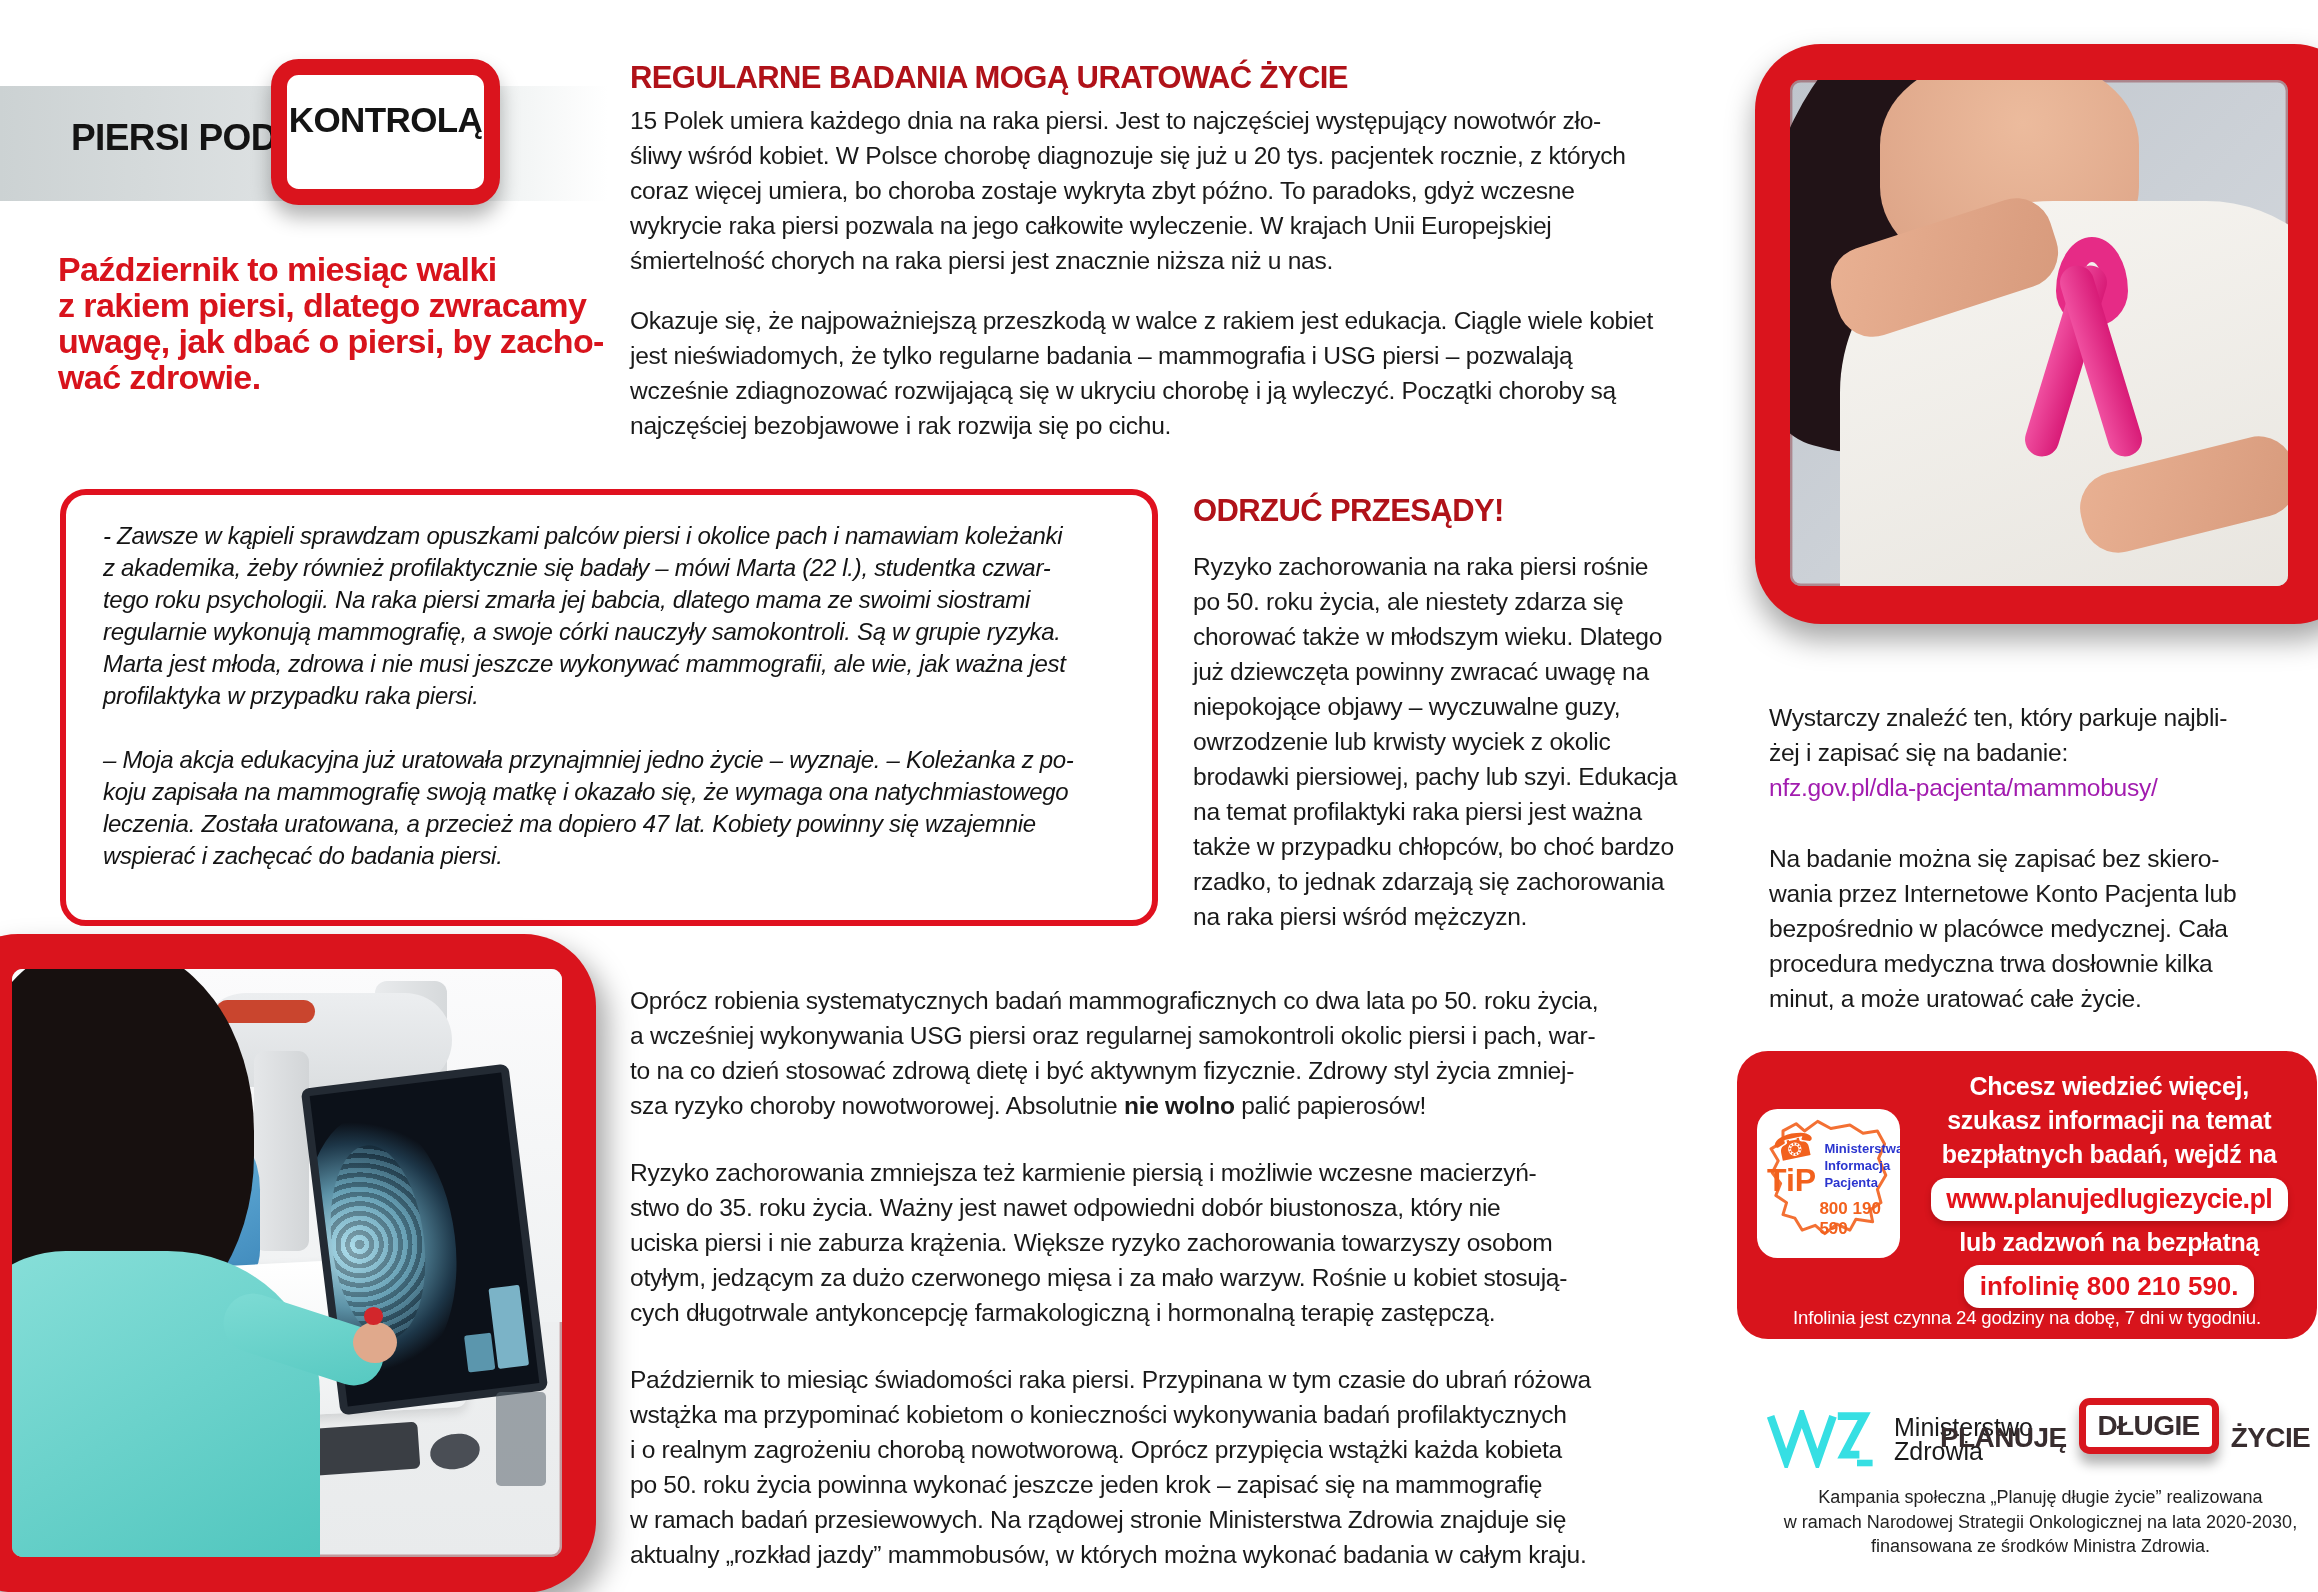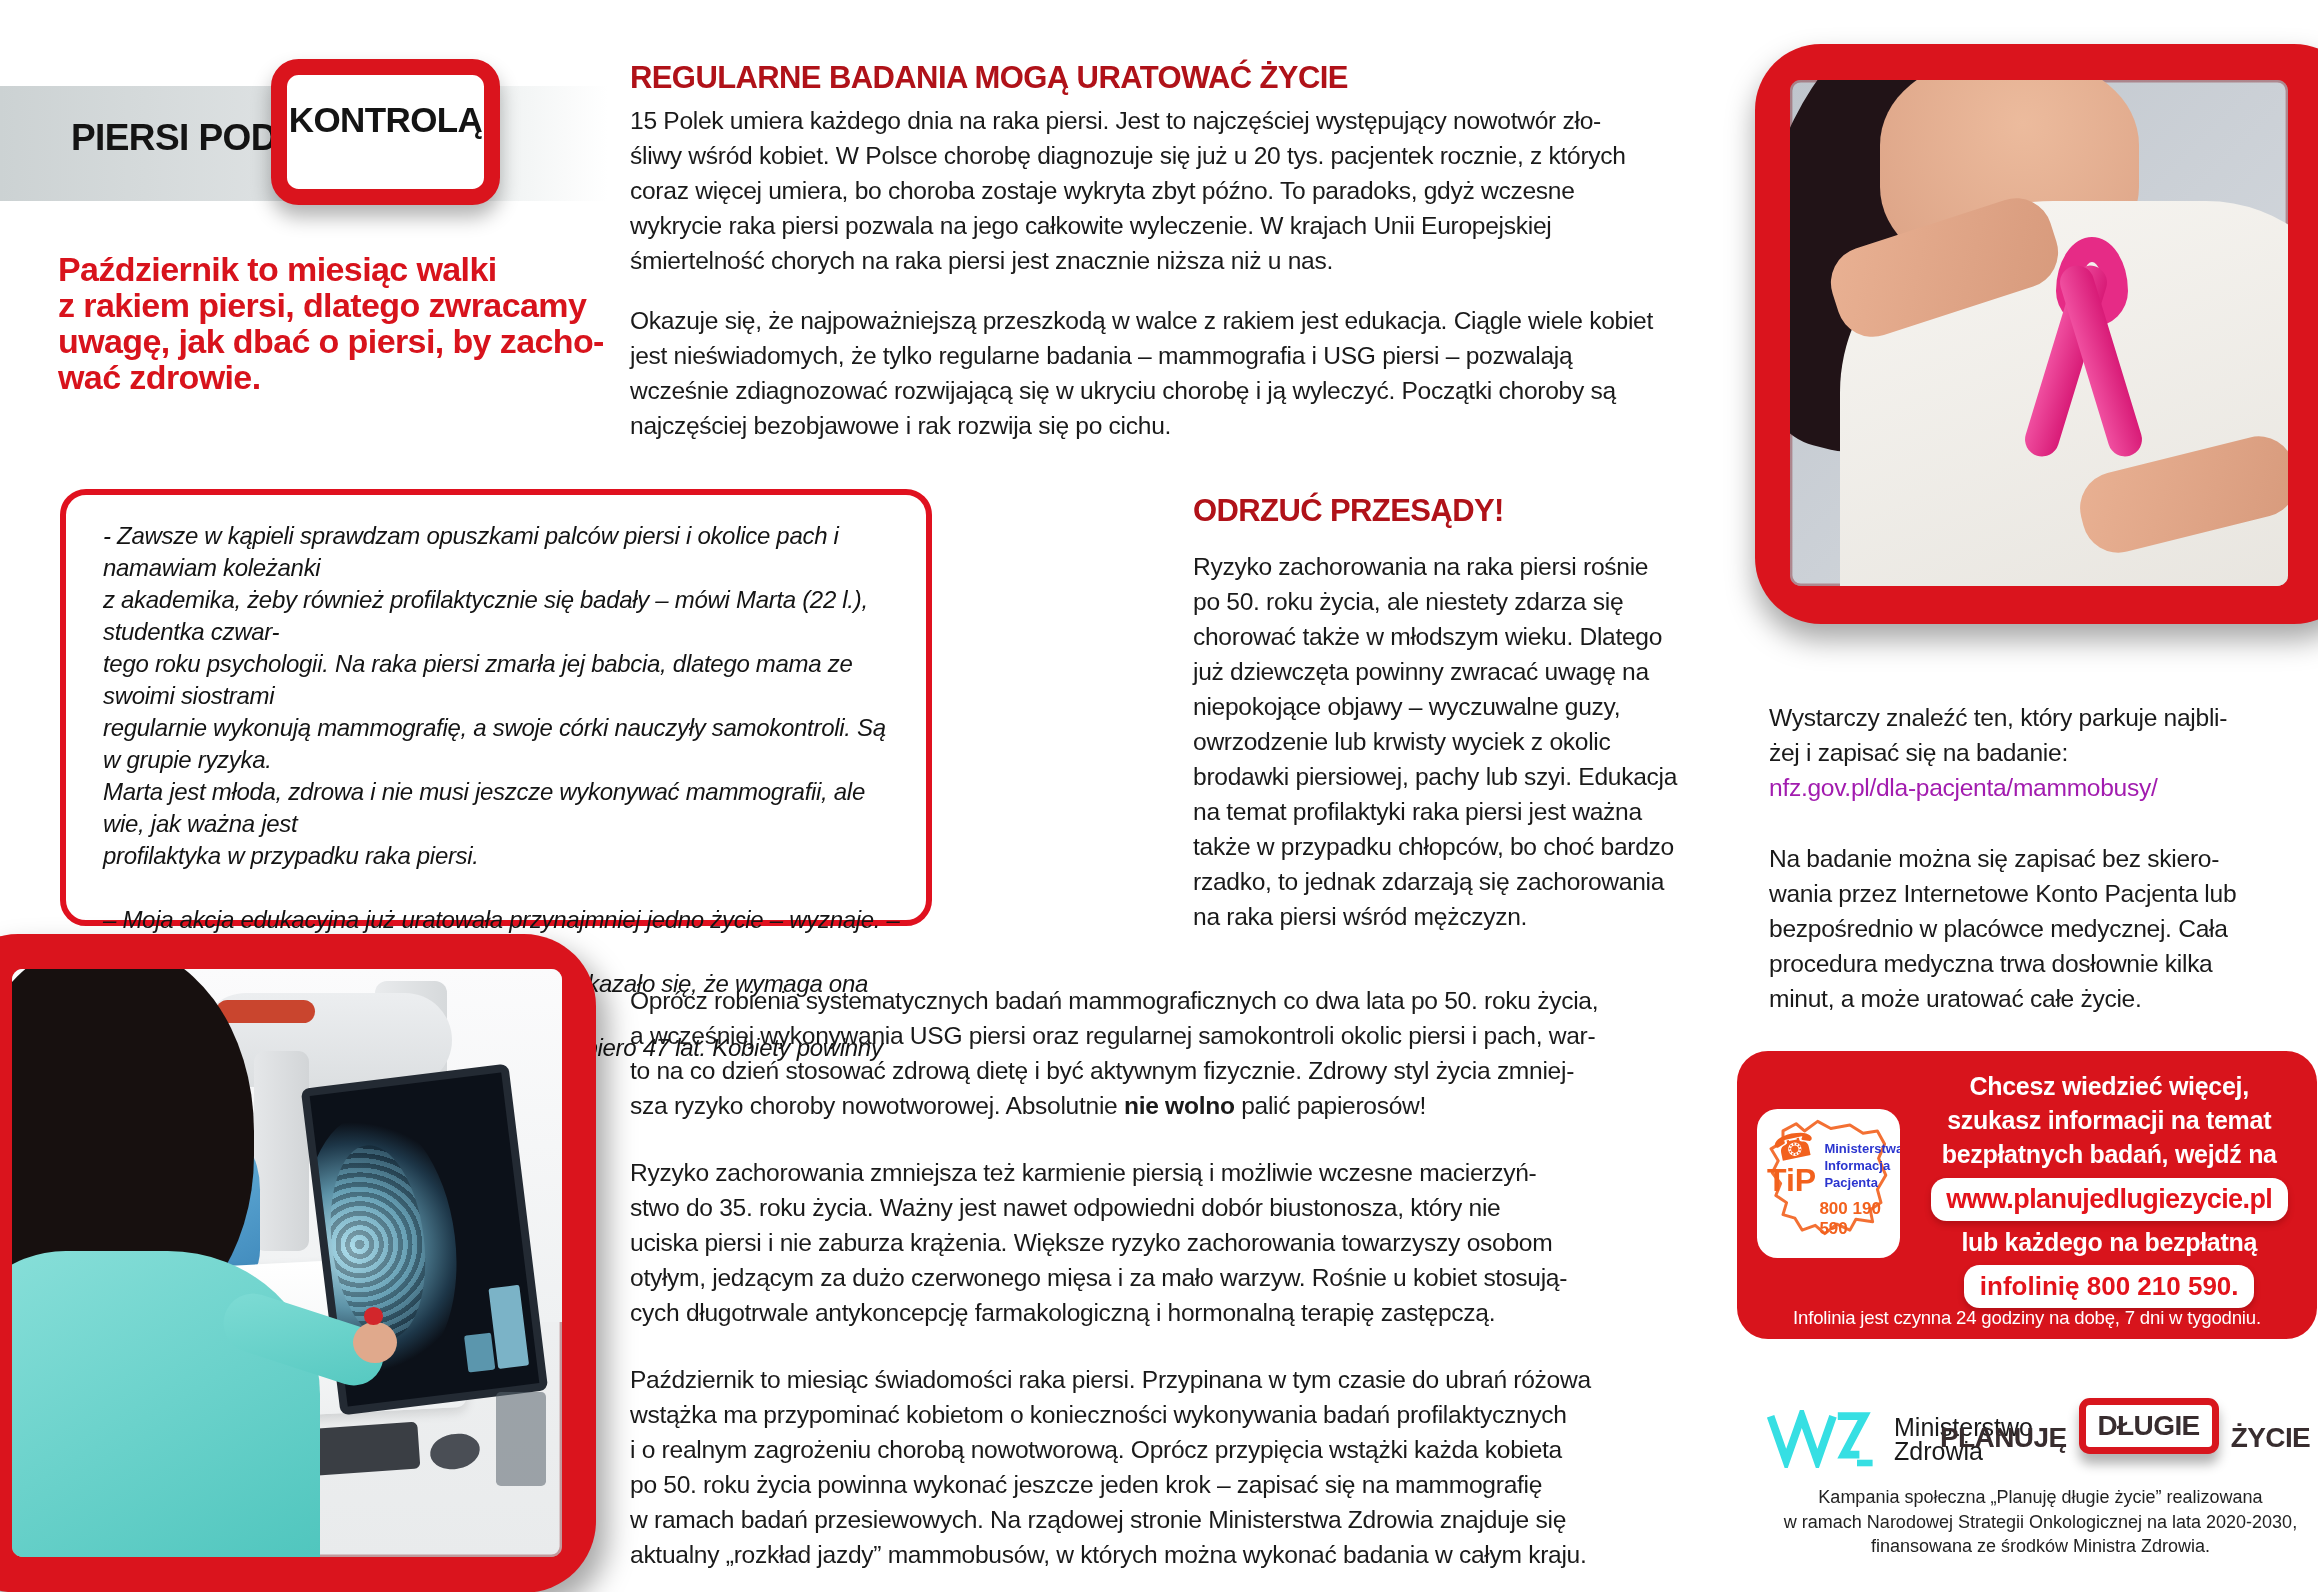--- a/index.html
+++ b/index.html
@@ -26,21 +26,21 @@
   .body-text{font-size:24.6px;line-height:35px;color:#1a1a1a;letter-spacing:-0.3px;}
   .art-h1{left:630px;top:60px;}
   .art-p1{left:630px;top:103px;width:1139px;}
   .art-p2{left:630px;top:303px;width:1139px;}
   .art-p3{left:630px;top:983px;width:1139px;}
   .art-p4{left:630px;top:1155px;width:1139px;}
   .art-p5{left:630px;top:1362px;width:1139px;}
   .b{font-weight:700;}
 
   
-  .quote{left:60px;top:489px;width:872px;height:437px;background:#fff;border:6.6px solid #e0111f;
+  .quote{left:60px;top:489px;width:1098px;height:437px;background:#fff;border:6.6px solid #e0111f;
          border-radius:26px;box-sizing:border-box;padding:25px 24px 0 37px;
          font-style:italic;font-size:24px;line-height:32px;letter-spacing:-0.3px;color:#141414;}
   .quote .gap{height:32px;}
 
   
   .odrzuc-h{left:1193px;top:493px;}
   .odrzuc-t{left:1193px;top:549px;width:563px;}
 
   
   .rc1{left:1769px;top:700px;width:550px;}
@@ -222,21 +222,21 @@
       <div class="tip-name pre">Ministerstwa
 Informacja
 Pacjenta</div>
       <div class="tip-phone">800 190 590</div>
     </div>
     <div class="info-right">
       <div class="info-lines pre">Chcesz wiedzieć więcej,
 szukasz informacji na temat
 bezpłatnych badań, wejdź na</div>
       <div class="pill pill-web">www.planujedlugiezycie.pl</div>
-      <div class="info-sub">lub każdego na bezpłatną</div>
+      <div class="info-sub">lub zadzwoń na bezpłatną</div>
       <div class="pill pill-tel">infolinię 800 210 590.</div>
     </div>
     <div class="info-foot">Infolinia jest czynna 24 godziny na dobę, 7 dni w tygodniu.</div>
   </div>
 
   <div class="abs frame frame-bl">
     <div class="photo photo-bl">
       <div class="abs m-wall"></div>
       <div class="abs m-pillar"></div>
       <div class="abs m-arm"></div>

